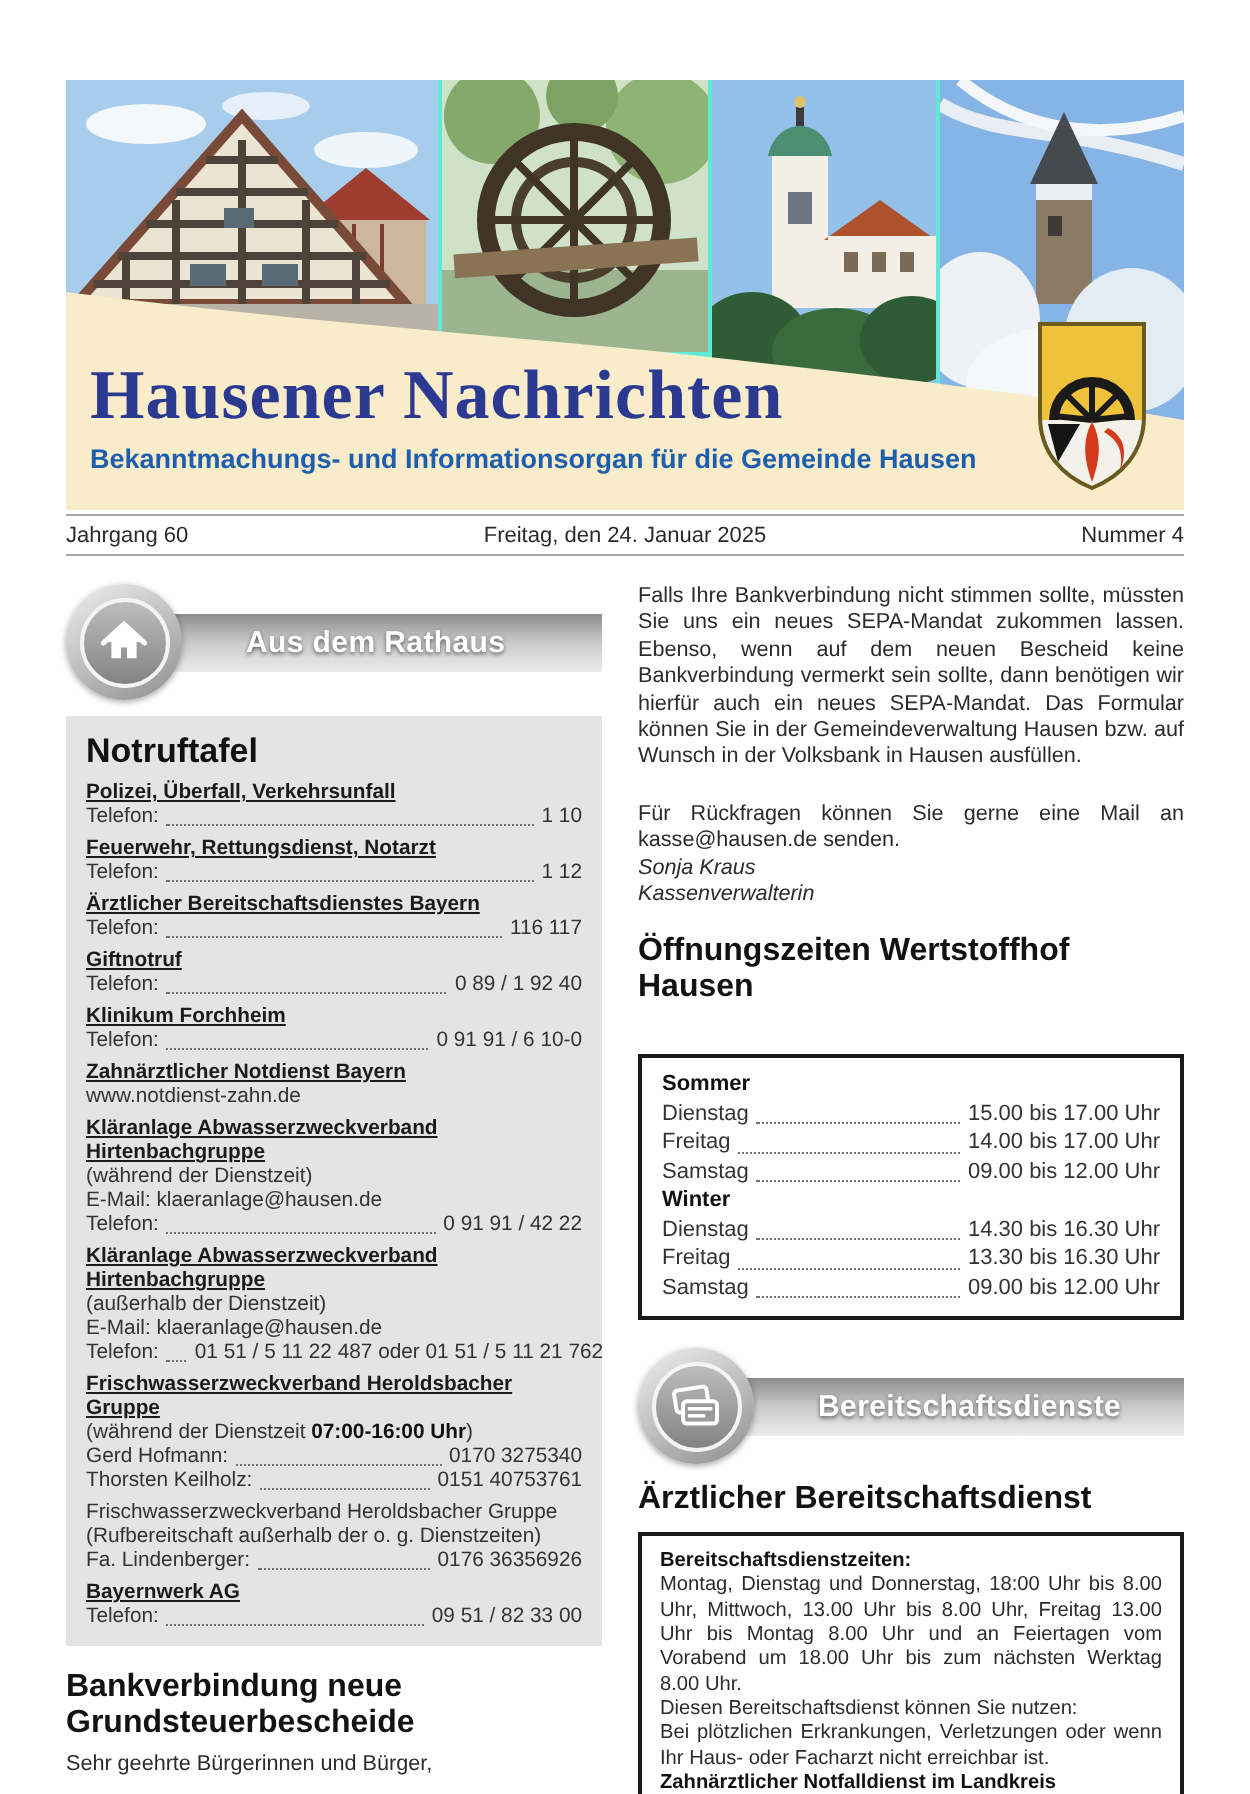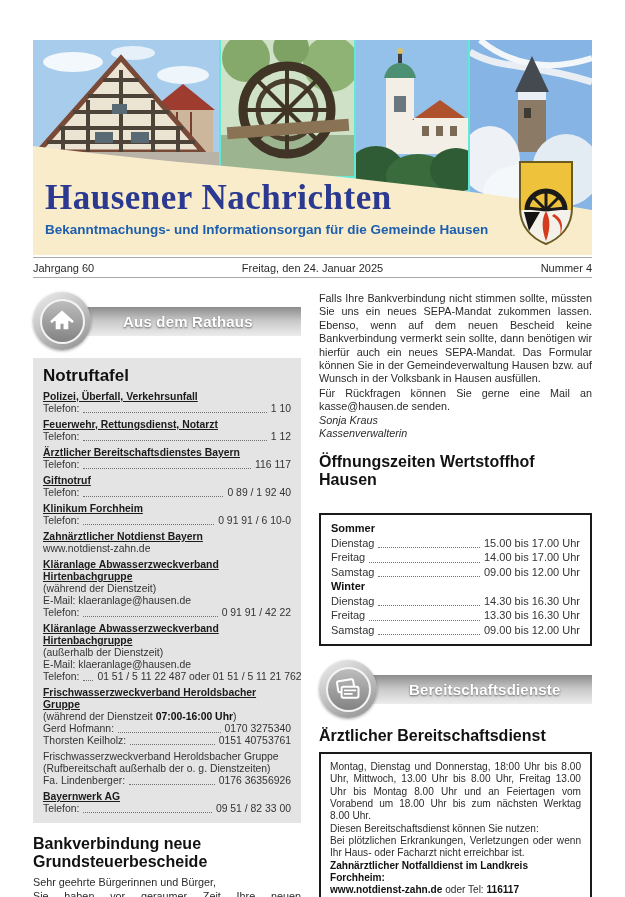--- a/index.html
+++ b/index.html
@@ -54,21 +54,21 @@
   .entry{margin-bottom:4px;}
   .entry:last-child{margin-bottom:0;}
   .entry-name{font-weight:bold;font-size:10.4px;line-height:12px;color:#1b1b1b;text-decoration:underline;}
   .entry-line{font-size:10.4px;line-height:12px;color:#333;}
   .tel-row{display:flex;align-items:baseline;font-size:10.4px;line-height:12px;color:#333;}
   .leader{flex:1 1 10px;min-width:10px;border-bottom:1.2px dotted #707070;margin:0 4px 2px;align-self:flex-end;}
   .tel-value{white-space:nowrap;}
   
   .section-heading{font-size:16px;font-weight:bold;color:#121212;line-height:1.12;margin:12px 0 5px;}
   .para{font-size:10.8px;line-height:13.4px;text-align:justify;color:#2b2b2b;}
-  .para+.para{margin-top:1px;}
+  .para+.para{margin-top:15px;}
   .sig{font-size:10.8px;line-height:13.4px;font-style:italic;color:#2b2b2b;}
   
   .rule-box{border:2px solid var(--border-dark);background:#fff;padding:6px 10px 7px;margin-top:24px;}
   .wb-label{font-weight:bold;font-size:11px;line-height:14.5px;color:#111;}
   .wb-row{display:flex;align-items:baseline;font-size:11px;line-height:14.5px;color:#333;justify-content:space-between;}
   
   .arzt-box{border:2px solid var(--border-dark);background:#fff;padding:7px 9px 8px;margin-top:7px;
             font-size:10.1px;line-height:12.3px;color:#2b2b2b;}
   .arzt-p{text-align:justify;}
   .b{font-weight:bold;color:#111;}
@@ -385,20 +385,21 @@
               <line x1="8.5" y1="13.2" x2="19" y2="13.2" stroke="#fff" stroke-width="1.5"></line>
               <line x1="8.5" y1="16.2" x2="16" y2="16.2" stroke="#fff" stroke-width="1.5"></line>
             </svg>
           </div>
         </div>
         <div class="badge-bar">Bereitschaftsdienste</div>
       </div>
 
       <div class="section-heading" style="margin-top:9px">Ärztlicher Bereitschaftsdienst</div>
       <div class="arzt-box">
+        <div class="b">Bereitschaftsdienstzeiten:</div>
         <div class="arzt-p">Montag, Dienstag und Donnerstag, 18:00 Uhr bis 8.00 Uhr, Mittwoch, 13.00 Uhr bis 8.00 Uhr, Freitag 13.00 Uhr bis Montag 8.00 Uhr und an Feiertagen vom Vorabend um 18.00 Uhr bis zum nächsten Werktag 8.00 Uhr.</div>
         <div>Diesen Bereitschaftsdienst können Sie nutzen:</div>
         <div class="arzt-p">Bei plötzlichen Erkrankungen, Verletzungen oder wenn Ihr Haus- oder Facharzt nicht erreichbar ist.</div>
         <div class="b">Zahnärztlicher Notfalldienst im Landkreis Forchheim:</div>
         <div><span class="b">www.notdienst-zahn.de</span><span> oder Tel: </span><span class="b">116117</span></div>
         <div class="b">Apothekennotdienst:</div>
 
       </div>
     </div>
   </div>

